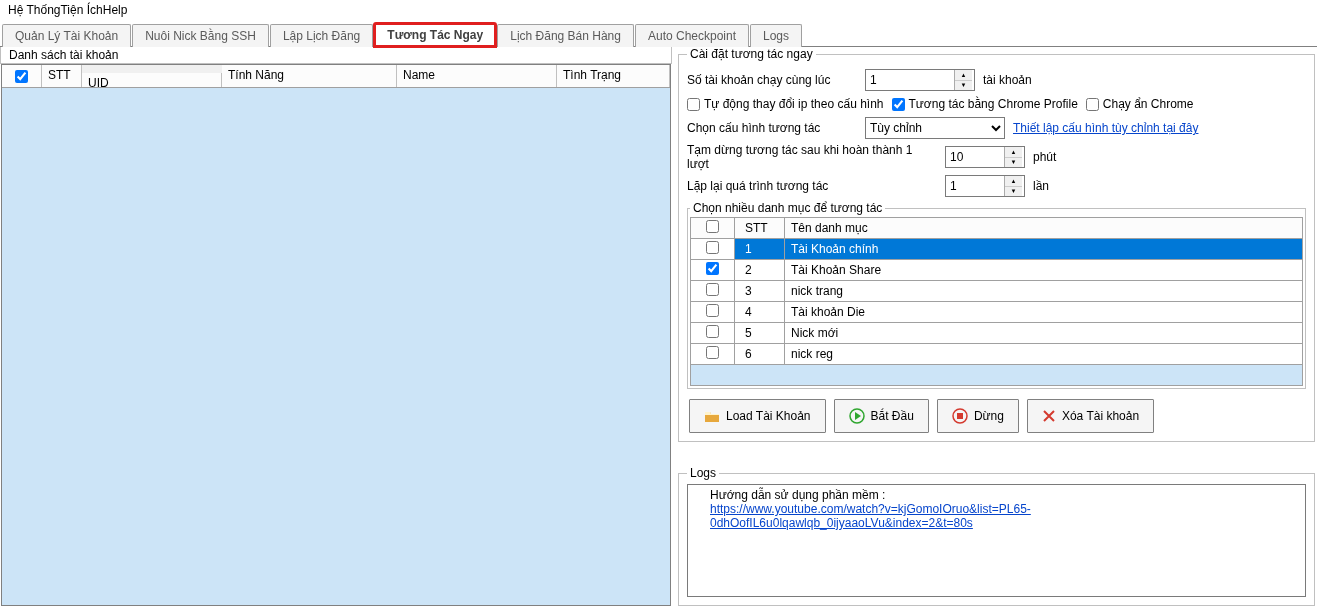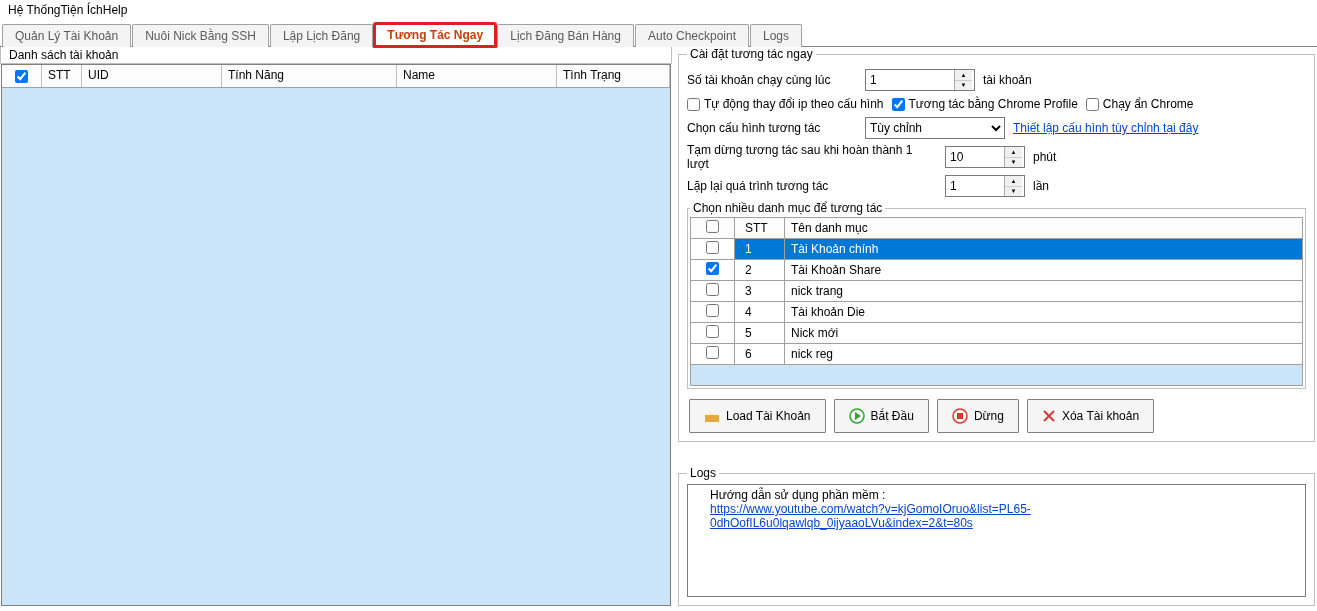--- a/index.html
+++ b/index.html
@@ -33,21 +33,21 @@
     background: #f4f4f4;
     color: #5a5a5a;
     font-size: 12px;
     border-radius: 2px 2px 0 0;
     margin-right: 1px;
     position: relative;
     top: 1px;
   }
   .tab.active {
     background: #fff;
-    color: #c2410c;
+    color: #404040;
     font-weight: bold;
     border-bottom: 1px solid #fff;
     outline: 3px solid #e01f1f;
     outline-offset: -2px;
     z-index: 2;
   }
   .content {
     display: flex;
     height: calc(611px - 52px);
   }
@@ -78,21 +78,21 @@
   .left-header .col {
     border-right: 1px solid #c0c0c0;
     padding: 3px 6px;
     text-align: left;
     font-weight: normal;
     background: #fcfcfc;
     position: relative;
   }
   .col-check { width: 40px; display:flex; align-items:center; justify-content:center; }
   .col-stt   { width: 40px; }
-  .col-uid   { width: 140px; }
+  .col-uid   { width: 140px; margin-top: 8px; }
   .col-name  { width: 160px; }
   .col-feat  { width: 175px; }
   .col-stat  { flex: 1; }
   .right-panel {
     flex: 1;
     padding-left: 4px;
     display: flex;
     flex-direction: column;
   }
   fieldset {

